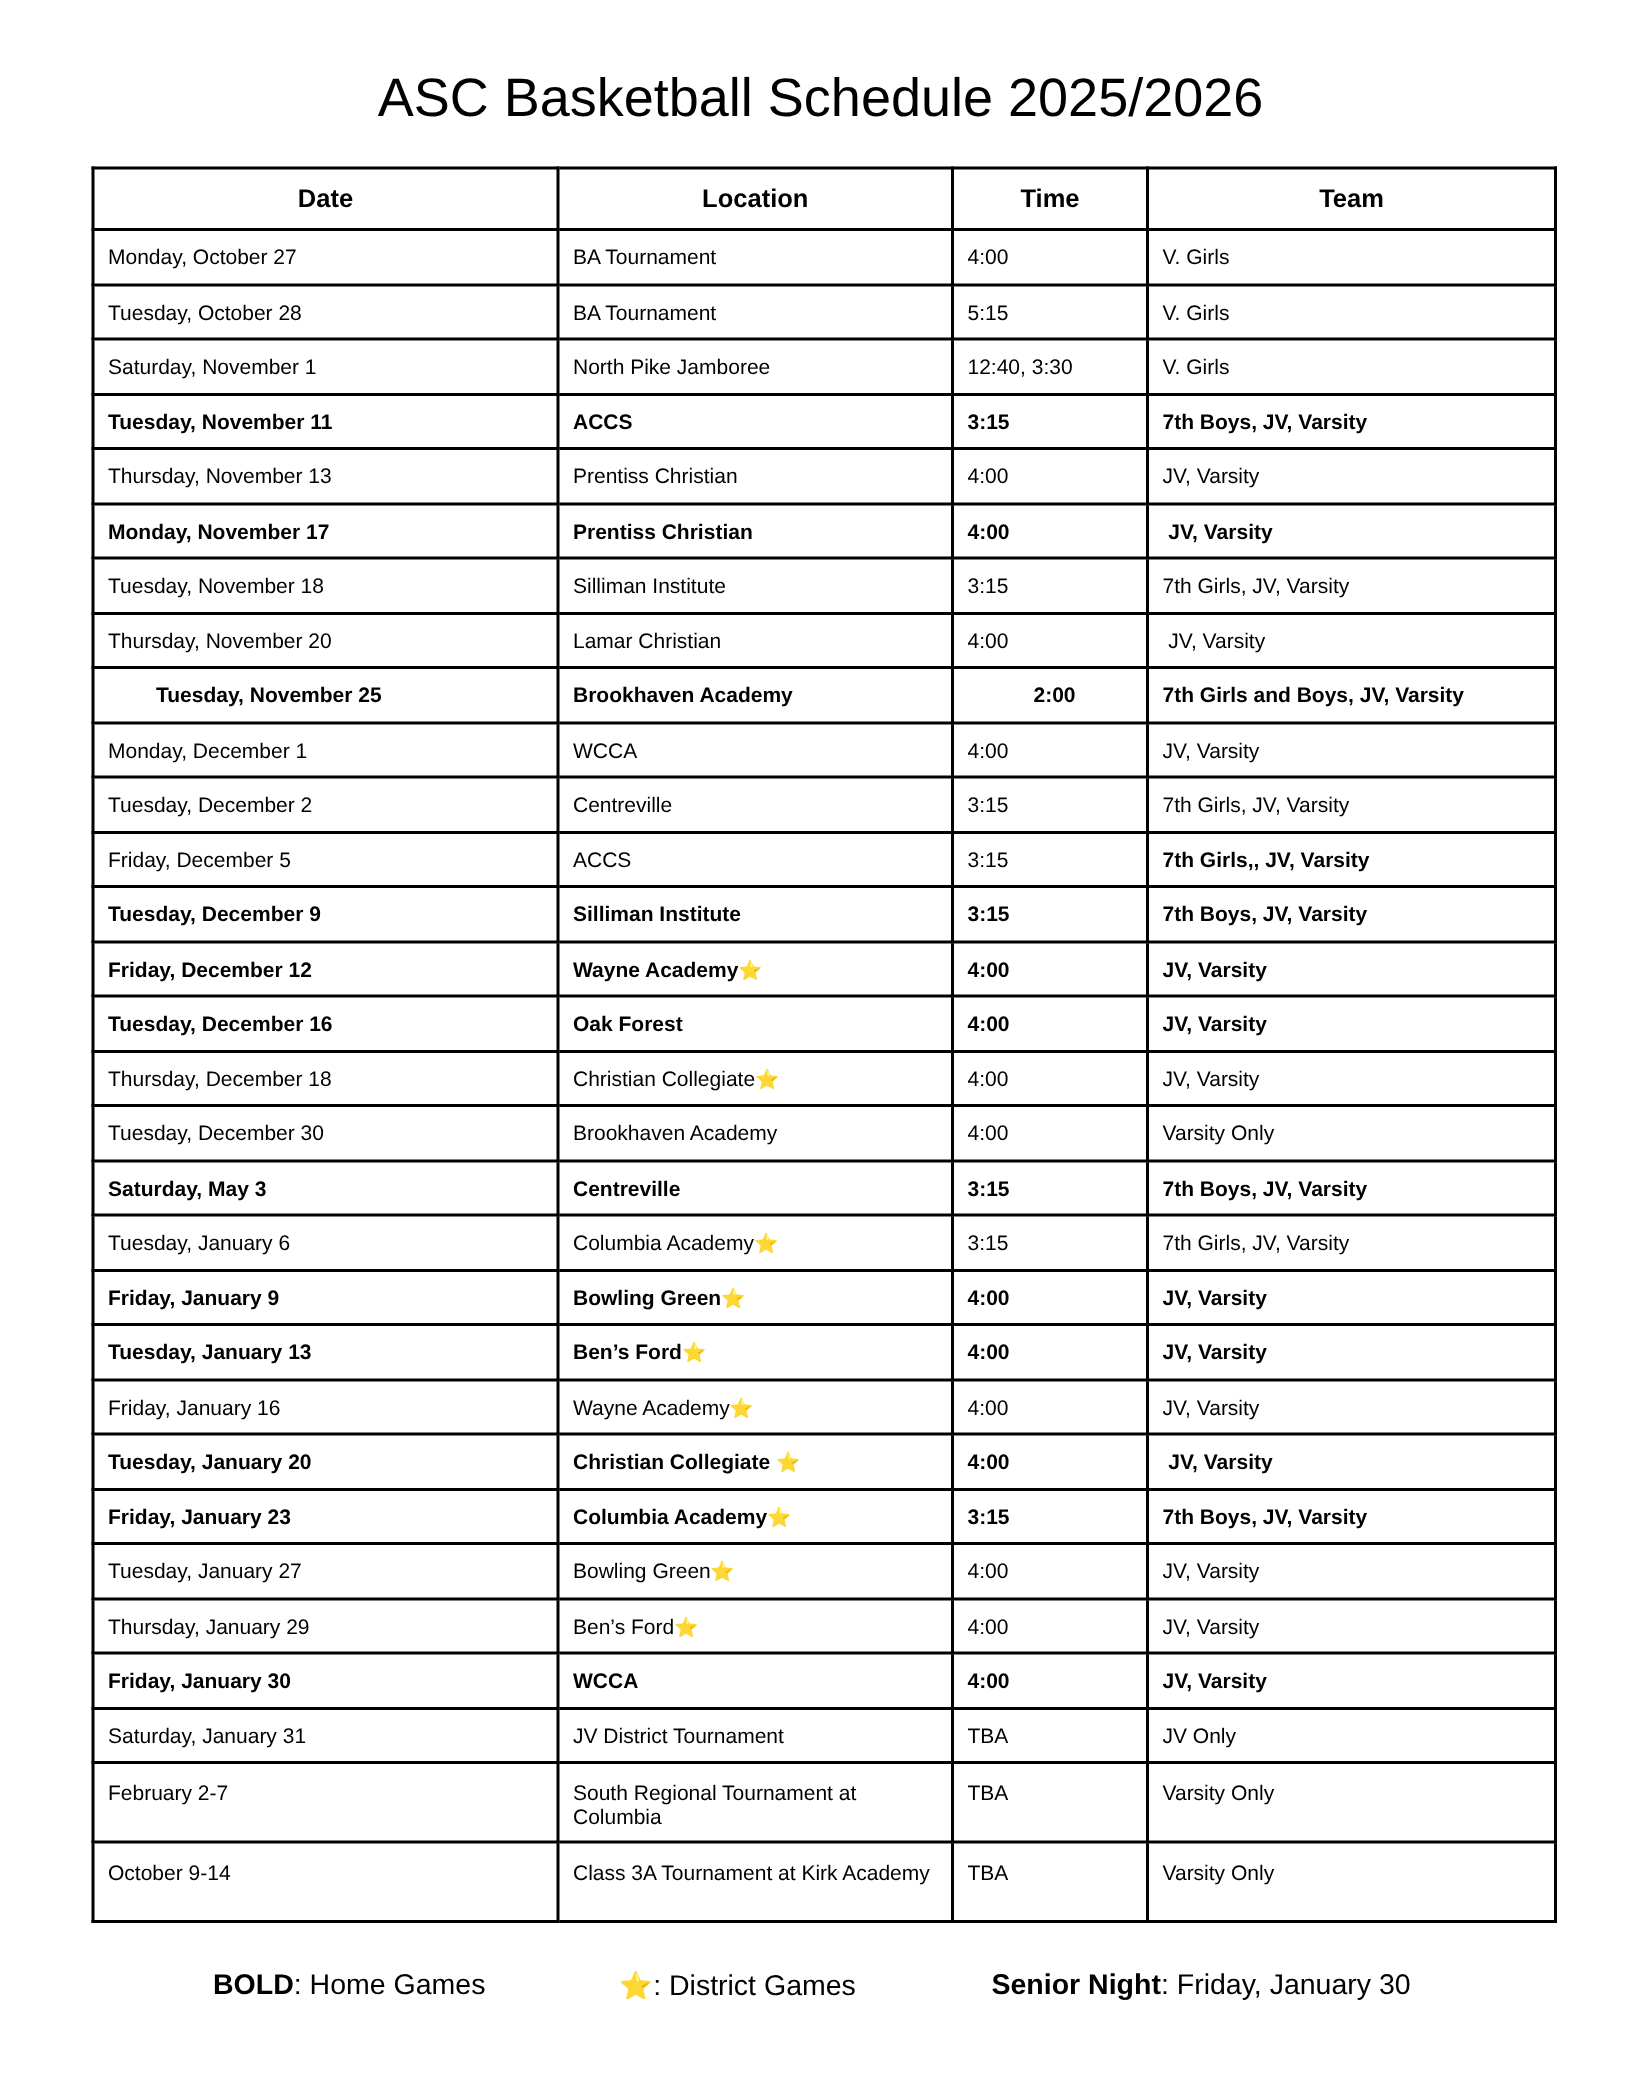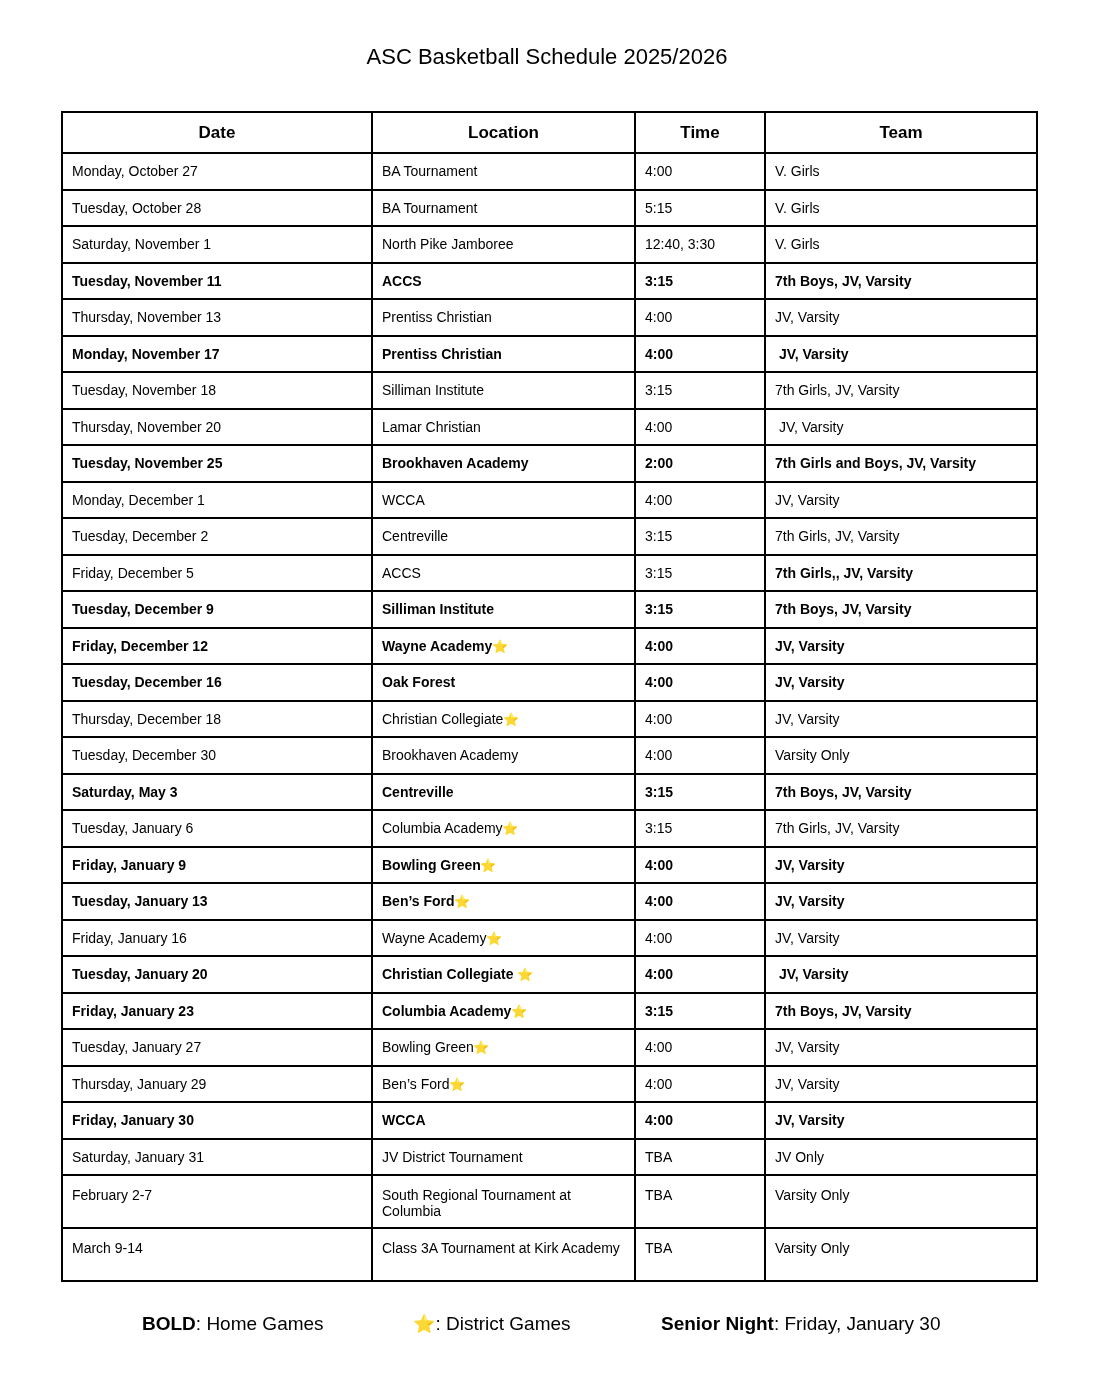--- a/index.html
+++ b/index.html
@@ -1,17 +1,17 @@
 <!DOCTYPE html>
 <html><head>
 <meta charset="utf-8">
 <style>
   html, body { margin: 0; padding: 0; background: #fff; }
   body { width: 1094px; height: 1398px; position: relative; font-family: "Liberation Sans", sans-serif; color: #000; }
-  .title { position: absolute; top: 44px; left: 0; width: 1094px; text-align: center; font-size: 22px; font-weight: normal; }
+  .title { position: absolute; top: 44px; left: 0; width: 1094px; text-align: center; font-size: 36px; font-weight: normal; }
   table { position: absolute; top: 111px; left: 61px; width: 975px; border-collapse: collapse; table-layout: fixed; }
   td, th { border: 2px solid #000; font-size: 14px; padding: 0 9px; vertical-align: middle; text-align: left; }
   th { font-size: 17px; font-weight: bold; text-align: center; height: 39px; }
   td { height: 34.5px; }
   tr.home td { font-weight: bold; }
   tr.tall td { vertical-align: top; padding-top: 11px; height: 40px; }
   .star { color: #f5c518; font-size: 13px; }
   .legend { position: absolute; top: 1313px; left: 0; width: 1094px; font-size: 19px; }
   .legend span.item { position: absolute; white-space: nowrap; }
 </style>
@@ -78,23 +78,23 @@
         <td><span style="white-space: pre-wrap;">3:15</span></td>
         <td><span style="white-space: pre-wrap;">7th Girls, JV, Varsity</span></td>
       </tr>
       <tr>
         <td><span style="white-space: pre-wrap;">Thursday, November 20</span></td>
         <td><span style="white-space: pre-wrap;">Lamar Christian</span></td>
         <td><span style="white-space: pre-wrap;">4:00</span></td>
         <td><span style="white-space: pre-wrap;"> JV, Varsity</span></td>
       </tr>
       <tr class="home">
-        <td><span style="white-space: pre-wrap;">Tuesday, November 25</span></td>
+        <td><span style="white-space: pre-wrap; margin-left: 32px;">Tuesday, November 25</span></td>
         <td><span style="white-space: pre-wrap;">Brookhaven Academy</span></td>
-        <td><span style="white-space: pre-wrap;">2:00</span></td>
+        <td><span style="white-space: pre-wrap; margin-left: 44px;">2:00</span></td>
         <td><span style="white-space: pre-wrap;">7th Girls and Boys, JV, Varsity</span></td>
       </tr>
       <tr>
         <td><span style="white-space: pre-wrap;">Monday, December 1</span></td>
         <td><span style="white-space: pre-wrap;">WCCA</span></td>
         <td><span style="white-space: pre-wrap;">4:00</span></td>
         <td><span style="white-space: pre-wrap;">JV, Varsity</span></td>
       </tr>
       <tr>
         <td><span style="white-space: pre-wrap;">Tuesday, December 2</span></td>
@@ -204,21 +204,21 @@
         <td><span style="white-space: pre-wrap;">TBA</span></td>
         <td><span style="white-space: pre-wrap;">JV Only</span></td>
       </tr>
       <tr class="tall">
         <td><span style="white-space: pre-wrap;">February 2-7</span></td>
         <td><span style="white-space: pre-wrap;">South Regional Tournament at Columbia</span></td>
         <td><span style="white-space: pre-wrap;">TBA</span></td>
         <td><span style="white-space: pre-wrap;">Varsity Only</span></td>
       </tr>
       <tr class="tall">
-        <td><span style="white-space: pre-wrap;">March 9-14</span></td>
+        <td><span style="white-space: pre-wrap;">October 9-14</span></td>
         <td><span style="white-space: pre-wrap;">Class 3A Tournament at Kirk Academy</span></td>
         <td><span style="white-space: pre-wrap;">TBA</span></td>
         <td><span style="white-space: pre-wrap;">Varsity Only</span></td>
       </tr>
     </tbody>
 </table>
 
 <div class="legend">
   <span class="item" style="left:142px"><b>BOLD</b><span>: Home Games</span></span>
   <span class="item" style="left:413px"><span class="star" style="font-size:18px">⭐</span><span>: District Games</span></span>

